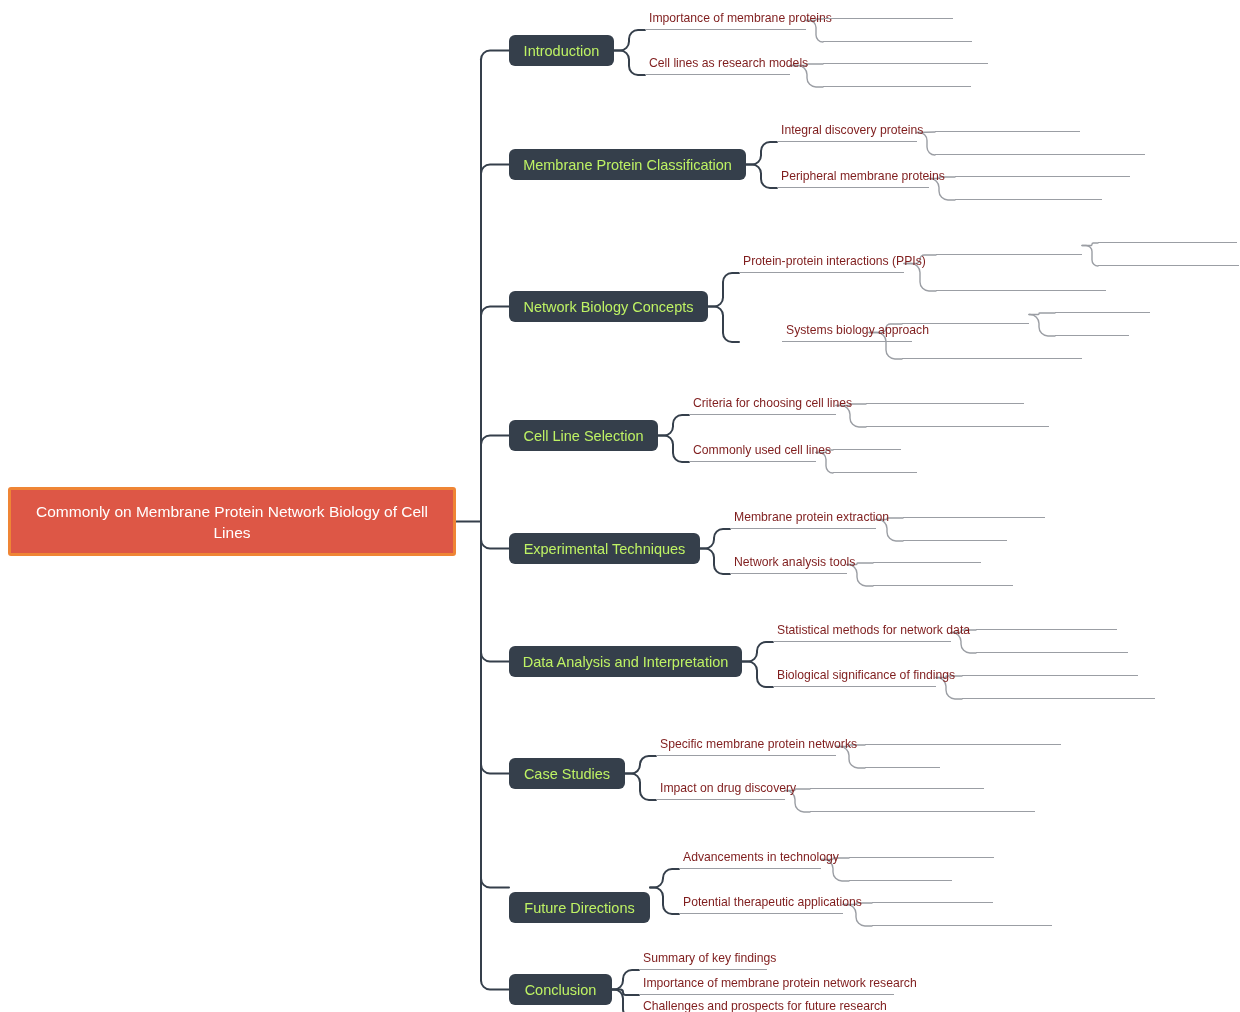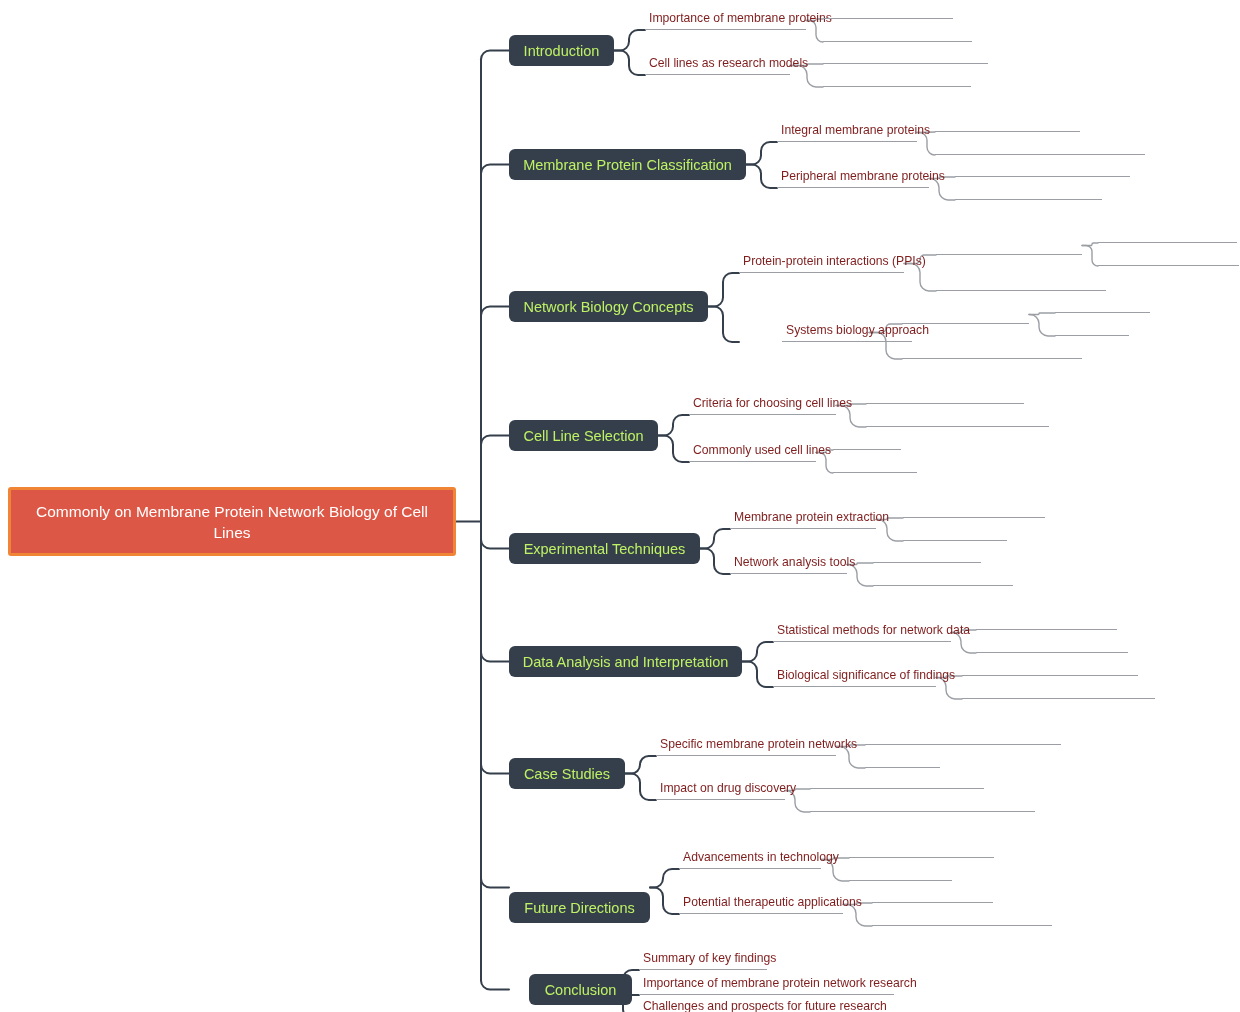--- a/index.html
+++ b/index.html
@@ -162,21 +162,21 @@
       <div class="node leaf-node" style="left: 823px; top: 45px; width: 165px; height: 19px;">
         <span class="leaf-text"></span>
       </div>
       <div class="node leaf-node" style="left: 823px; top: 68px; width: 148px; height: 19px;">
         <span class="leaf-text"></span>
       </div>
       <div class="node branch-node" style="left: 509px; top: 149px; width: 237px; height: 31px;">
         <span class="node-text">Membrane Protein Classification</span>
       </div>
       <div class="node leaf-node" style="left: 777px; top: 123px; width: 140px; height: 19px;">
-        <span class="leaf-text">Integral membrane proteins</span>
+        <span class="leaf-text">Integral discovery proteins</span>
       </div>
       <div class="node leaf-node" style="left: 935px; top: 113px; width: 145px; height: 19px;">
         <span class="leaf-text"></span>
       </div>
       <div class="node leaf-node" style="left: 935px; top: 136px; width: 210px; height: 19px;">
         <span class="leaf-text"></span>
       </div>
       <div class="node leaf-node" style="left: 777px; top: 169px; width: 152px; height: 19px;">
         <span class="leaf-text">Peripheral membrane proteins</span>
       </div>
@@ -317,21 +317,21 @@
       </div>
       <div class="node leaf-node" style="left: 679px; top: 895px; width: 164px; height: 19px;">
         <span class="leaf-text">Potential therapeutic applications</span>
       </div>
       <div class="node leaf-node" style="left: 872px; top: 884px; width: 121px; height: 19px;">
         <span class="leaf-text"></span>
       </div>
       <div class="node leaf-node" style="left: 872px; top: 907px; width: 180px; height: 19px;">
         <span class="leaf-text"></span>
       </div>
-      <div class="node branch-node" style="left: 509px; top: 974px; width: 103px; height: 31px; margin-left: 20px;">
+      <div class="node branch-node" style="left: 509px; top: 974px; width: 103px; height: 31px;">
         <span class="node-text">Conclusion</span>
       </div>
       <div class="node leaf-node" style="left: 639px; top: 951px; width: 128px; height: 19px;">
         <span class="leaf-text">Summary of key findings</span>
       </div>
       <div class="node leaf-node" style="left: 639px; top: 976px; width: 255px; height: 19px;">
         <span class="leaf-text">Importance of membrane protein network research</span>
       </div>
       <div class="node leaf-node" style="left: 639px; top: 999px; width: 233px; height: 19px;">
         <span class="leaf-text">Challenges and prospects for future research</span>

